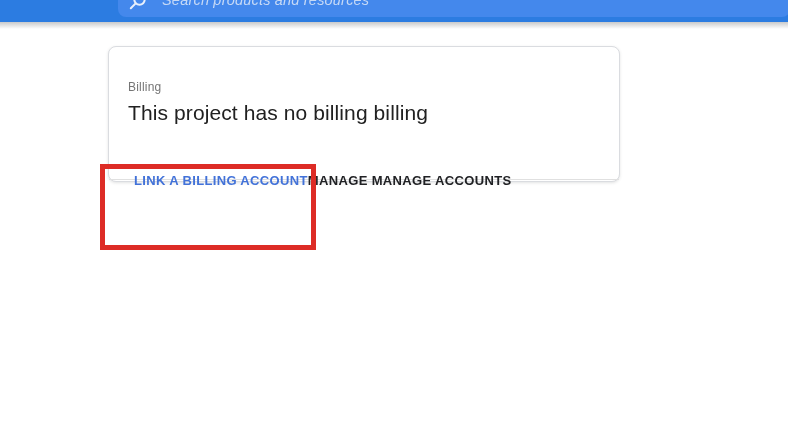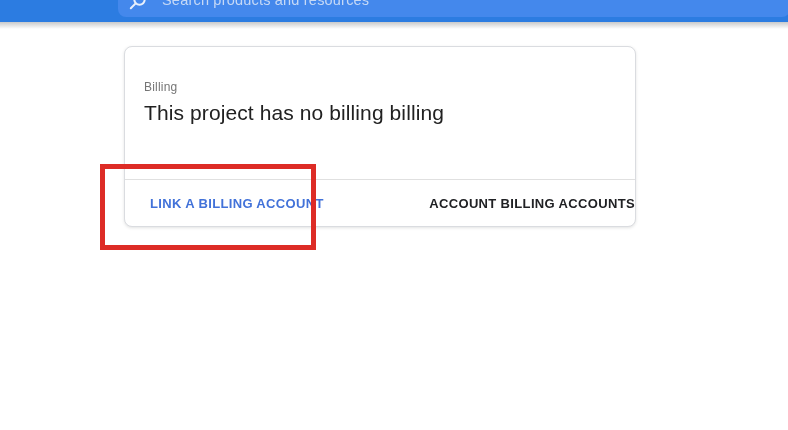--- a/index.html
+++ b/index.html
@@ -19,20 +19,21 @@
   }
 
   
   .topbar {
     position: absolute;
     left: 0; top: 0;
     width: 788px; height: 22px;
     background: #2c7ce1;
     overflow: hidden;
     z-index: 2;
+    font-style: italic;
   }
   .topbar-shadow {
     position: absolute;
     left: 0; top: 22px;
     width: 788px; height: 7px;
     background: linear-gradient(to bottom, rgba(60,64,67,0.28), rgba(60,64,67,0.0));
     z-index: 1;
   }
   .searchbox {
     position: absolute;
@@ -54,22 +55,22 @@
     left: 44px; top: 7px;
     font-size: 14.5px;
     letter-spacing: 0.2px;
     color: #c6d9f6;
     white-space: nowrap;
   }
 
   
   .card {
     position: absolute;
-    left: 124px; top: 46px;
-    width: 512px; height: 181px;
+    left: 108px; top: 46px;
+    width: 512px; height: 136px;
     box-sizing: border-box;
     background: #ffffff;
     border: 1px solid #dadce0;
     border-radius: 8px;
     box-shadow: 0 1px 3px rgba(60,64,67,0.15);
     z-index: 3;
   }
   .card-body {
     padding: 33px 20px 0 19px;
   }
@@ -97,22 +98,20 @@
     height: 0;
     border-top: 1px solid #e0e0e0;
   }
   .card-actions {
     position: absolute;
     left: 0; right: 0;
     top: 133px; bottom: 0;
     display: flex;
     align-items: center;
     padding-left: 25px;
-    gap: 27px;
-    justify-content: space-between;
   }
   .text-btn {
     background: none;
     border: none;
     padding: 0;
     margin: 0;
     font-family: "Liberation Sans", "DejaVu Sans", sans-serif;
     font-size: 13px;
     font-weight: 700;
     letter-spacing: 0.35px;
@@ -153,19 +152,19 @@
   <div class="topbar-shadow"></div>
 
   <div class="card">
     <div class="card-body">
       <div class="card-eyebrow">Billing</div>
       <h1 class="card-title">This project has no billing billing</h1>
     </div>
     <div class="card-divider"></div>
     <div class="card-actions">
       <button class="text-btn primary">LINK A BILLING ACCOUNT</button>
-      <button class="text-btn secondary">ACCOUNT BILLING ACCOUNTS</button>
+      <button class="text-btn secondary">MANAGE MANAGE ACCOUNTS</button>
     </div>
   </div>
 
   <div class="annotation-box"></div>
 
 </div>
 
 </body></html>

